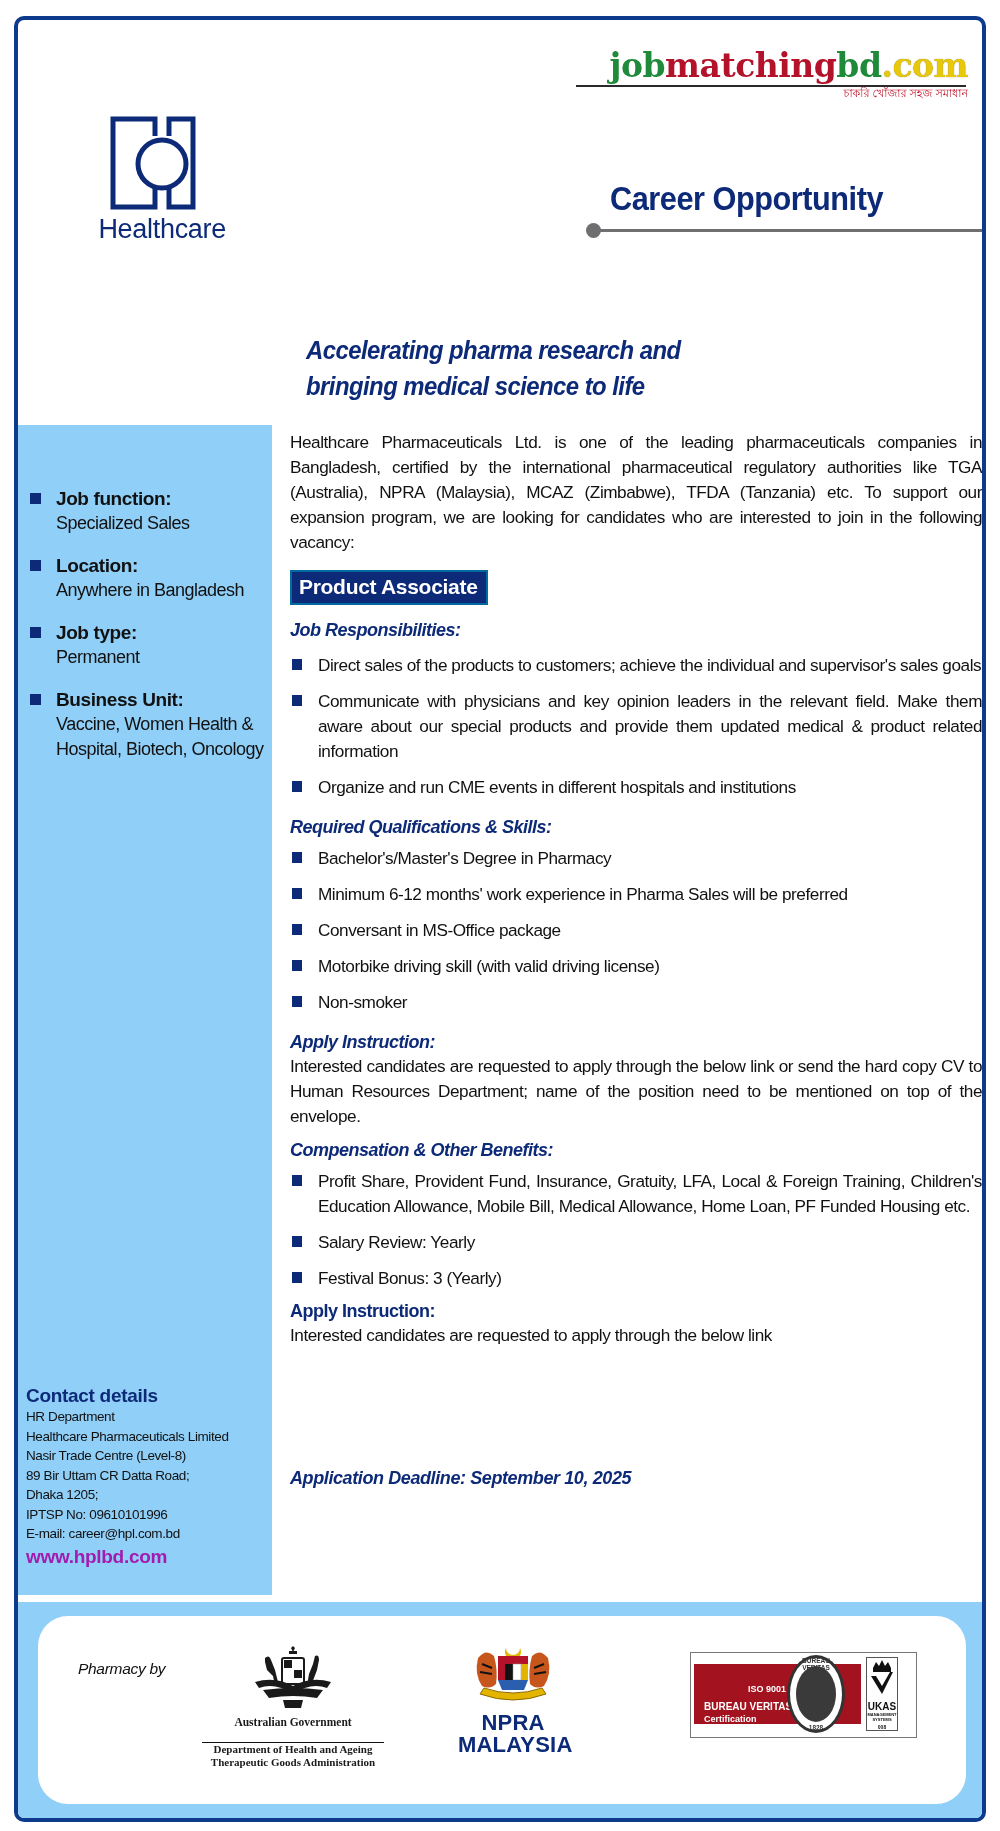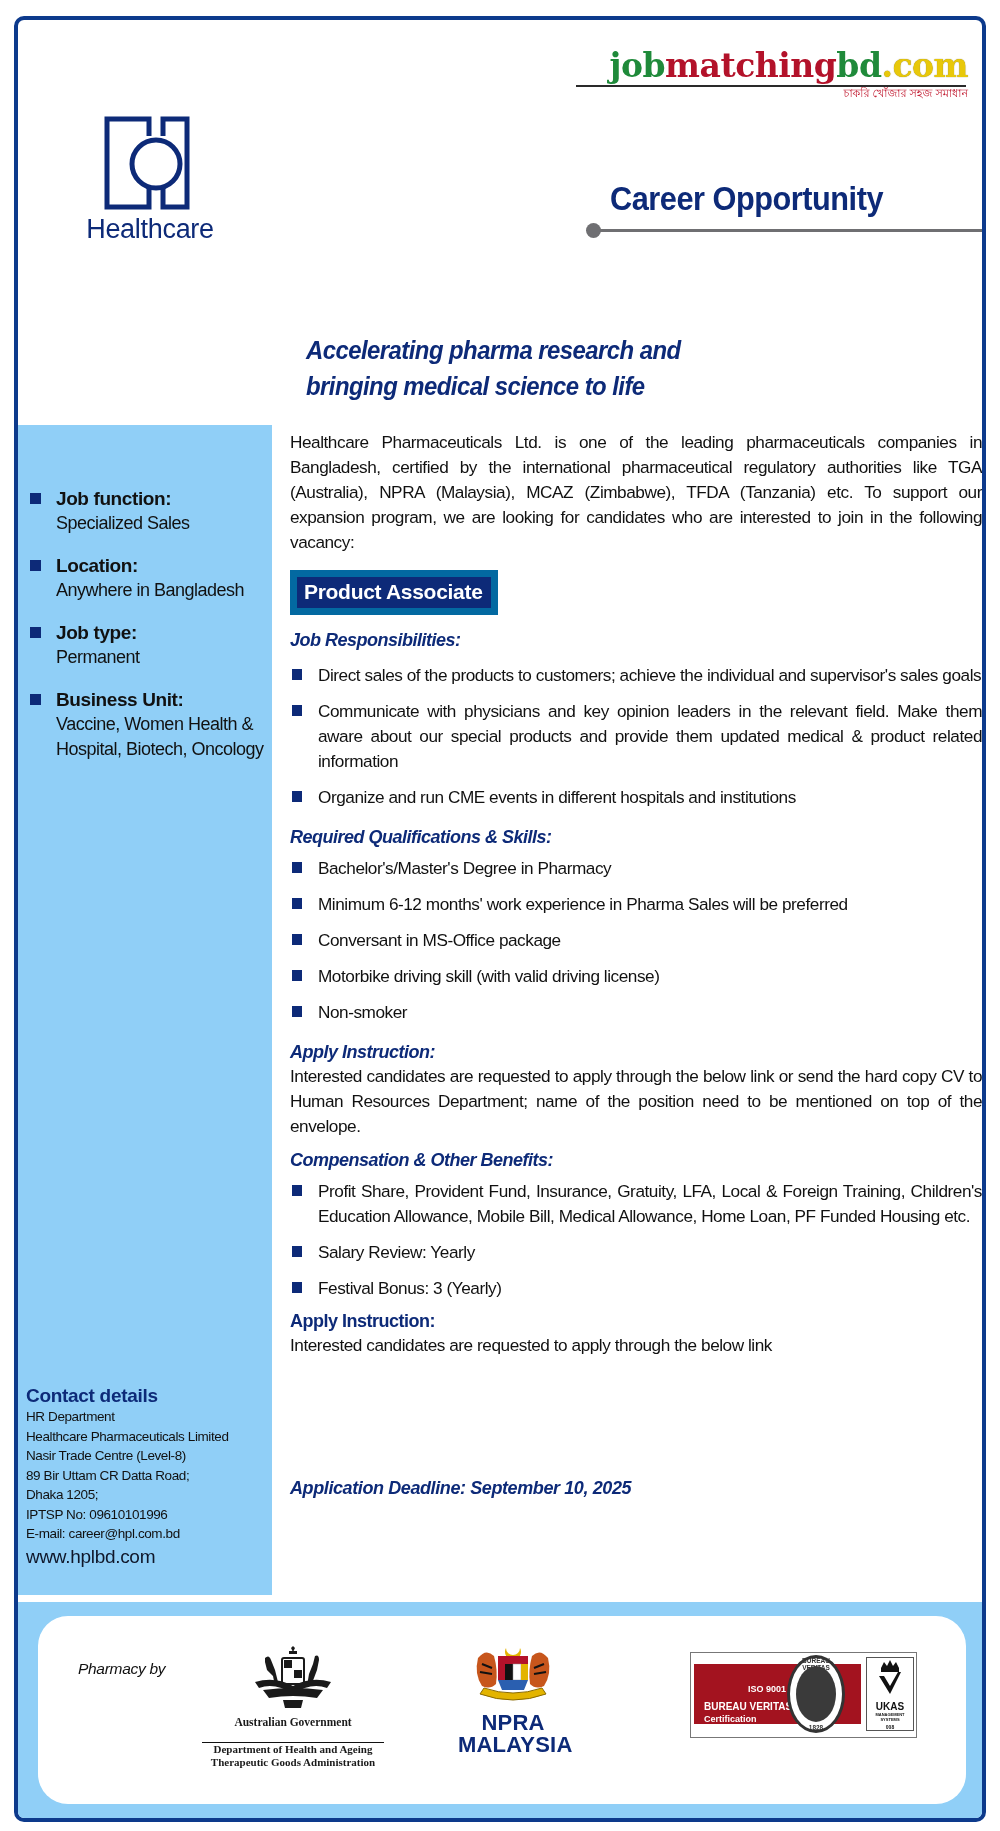--- a/index.html
+++ b/index.html
@@ -12,21 +12,21 @@
     }
 
     
     .wm { position: absolute; left: 540px; top: 28px; width: 410px; text-align: right; }
     .wm-main { font-family: "DejaVu Serif", serif; font-weight: bold; font-size: 33px; letter-spacing: -0.5px; line-height: 36px; }
     .wm-a { color: #1f8a3a; } .wm-b { color: #b3122a; } .wm-c { color: #1f8a3a; } .wm-d { color: #e8c80a; text-shadow: 0 0 1px #7a6a00; }
     .wm-rule { position: absolute; left: 18px; right: 2px; top: 37px; height: 2px; background: #2a2a2a; }
     .wm-sub { font-size: 11px; color: #c0172d; margin-top: 2px; line-height: 14px; }
 
     
-    .logo { position: absolute; left: 62px; top: 96px; width: 140px; text-align: center; }
+    .logo { position: absolute; left: 68px; top: 96px; width: 140px; text-align: right; }
     .logo svg { display: block; margin: 0 auto; }
     .logo-text { font-size: 27px; color: #0d2a78; margin-top: 2px; letter-spacing: -0.3px; }
 
     
     .career { position: absolute; left: 592px; top: 160px; font-size: 33px; font-weight: bold; color: #0d2a78; letter-spacing: -0.5px; transform: scaleX(0.93); transform-origin: left; }
     .career-line { position: absolute; left: 578px; top: 209px; width: 406px; height: 3px; background: #6f6f72; }
     .career-dot { position: absolute; left: 568px; top: 203px; width: 15px; height: 15px; border-radius: 50%; background: #6f6f72; }
 
     
     .tagline { position: absolute; left: 288px; top: 312px; font-size: 26px; font-weight: bold; font-style: italic; color: #0d2a78; line-height: 36px; letter-spacing: -0.6px; transform: scaleX(0.92); transform-origin: left; }
@@ -36,26 +36,26 @@
     .side-list { position: absolute; left: 12px; top: 62px; list-style: none; }
     .side-item { display: flex; margin-bottom: 18px; }
     .side-bullet { width: 11px; height: 11px; background: #0d2a78; margin-top: 6px; margin-right: 15px; flex: none; }
     .side-label { font-size: 19px; font-weight: bold; color: #111; line-height: 24px; letter-spacing: -0.4px; }
     .side-value { font-size: 18px; color: #111; line-height: 25px; letter-spacing: -0.5px; }
     .side-text { width: 212px; }
 
     .contact { position: absolute; left: 8px; top: 960px; width: 240px; }
     .contact-title { font-size: 19px; font-weight: bold; color: #0d2a78; line-height: 22px; letter-spacing: -0.3px; }
     .contact-line { font-size: 13.5px; color: #111; line-height: 19.5px; letter-spacing: -0.4px; }
-    .contact-web { font-size: 19px; font-weight: normal; color: #0f172a; line-height: 24px; letter-spacing: -0.3px; margin-top: 1px; }
+    .contact-web { font-size: 19px; font-weight: bold; color: #a21caf; line-height: 24px; letter-spacing: -0.3px; margin-top: 1px; }
 
     
     .main { position: absolute; left: 272px; top: 410px; width: 692px; }
     .p { font-size: 17.2px; line-height: 25px; text-align: justify; letter-spacing: -0.45px; color: #111; }
-    .job-title { display: inline-block; background: #0d2a78; color: #ffffff; font-size: 21px; font-weight: bold; padding: 3px 8px 4px 7px; margin-top: 15px; letter-spacing: -0.3px; border: 7px solid #0369a1; }
+    .job-title { display: inline-block; background: #0d2a78; color: #ffffff; font-size: 21px; font-weight: bold; padding: 3px 8px 4px 7px; margin-top: 15px; letter-spacing: -0.3px; border: 2px solid #0369a1; }
     .sec-title { font-size: 18px; font-weight: bold; font-style: italic; color: #0d2a78; line-height: 24px; letter-spacing: -0.5px; }
     .sec-title.upright { font-style: normal; }
     .blist { list-style: none; }
     .bitem { display: flex; margin-top: 11px; }
     .bullet { width: 10px; height: 11px; background: #0d2a78; margin-top: 6px; margin-right: 16px; flex: none; margin-left: 2px; }
     .btext { font-size: 17.2px; line-height: 25px; text-align: justify; letter-spacing: -0.45px; color: #111; flex: 1; }
     .deadline { font-size: 18px; font-weight: bold; color: #0d2a78; letter-spacing: -0.4px; }
 
     
     .footer-strip { position: absolute; left: 0; top: 1582px; width: 100%; height: 230px; background: #90cff7; }
@@ -71,21 +71,21 @@
 
     .bv { position: absolute; left: 652px; top: 36px; width: 227px; height: 86px; border: 1.5px solid #777; background: #fff; }
     .bv-red { position: absolute; left: 3px; top: 11px; width: 167px; height: 60px; background: #a3131f; }
     .bv-t1 { position: absolute; left: 10px; top: 20px; color: #fff; font-size: 9px; font-weight: bold; margin-left: 44px; }
     .bv-t2 { position: absolute; left: 10px; top: 37px; color: #fff; font-size: 10px; font-weight: bold; }
     .bv-t3 { position: absolute; left: 10px; top: 50px; color: #fff; font-size: 9px; font-weight: bold; }
     .bv-seal { position: absolute; left: 96px; top: 2px; width: 58px; height: 78px; border-radius: 50%; background: #fff; border: 3px solid #333; }
     .bv-seal-inner { position: absolute; left: 6px; top: 8px; width: 40px; height: 56px; border-radius: 50%; background: #3a3a3a; }
     .bv-seal-top { position: absolute; left: 0; top: -1px; width: 100%; text-align: center; font-size: 6.5px; font-weight: bold; color: #333; }
     .bv-seal-year { position: absolute; left: 0; bottom: -1px; width: 100%; text-align: center; font-size: 6.5px; font-weight: bold; color: #333; }
-    .ukas { position: absolute; left: 175px; top: 4px; width: 48px; height: 74px; border: 1.5px solid #555; text-align: center; }
+    .ukas { position: absolute; left: 175px; top: 4px; width: 32px; height: 74px; border: 1.5px solid #555; text-align: center; }
     .ukas-name { font-size: 10px; font-weight: bold; color: #111; margin-top: 1px; }
     .ukas-sub { font-size: 4px; font-weight: bold; color: #111; line-height: 5px; }
     .ukas-num { font-size: 5px; font-weight: bold; color: #111; margin-top: 2px; }
   </style>
 </head>
 <body>
 
 <div class="frame">
 
   <div class="wm">

